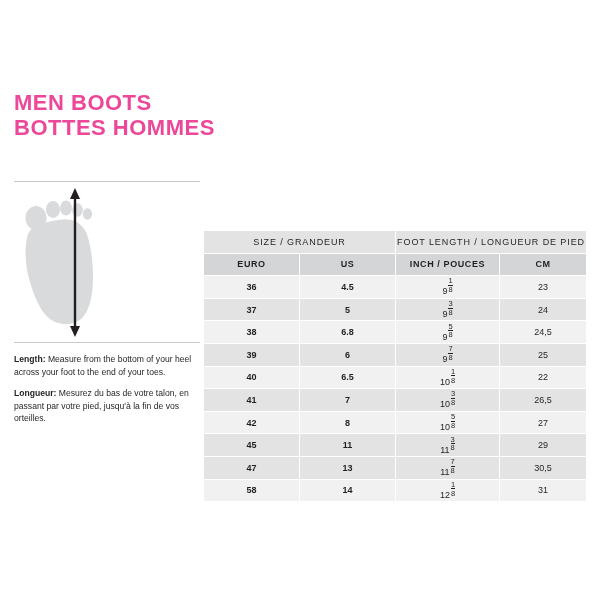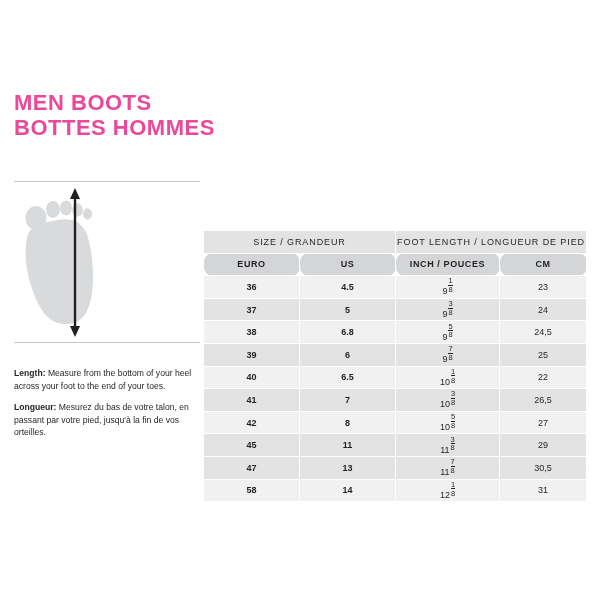--- a/index.html
+++ b/index.html
@@ -49,21 +49,21 @@
     border-top: 1px solid #c9cacc;
     border-bottom: 1px solid #c9cacc;
     box-sizing: border-box;
   }
   .foot-svg {
     position: absolute;
     left: 0;
     top: 0;
   }
   .notes {
-    margin-top: 24px;
+    margin-top: 10px;
     font-size: 8.6px;
     line-height: 12.5px;
     color: #231f20;
     width: 180px;
   }
   .notes p {
     margin: 0 0 9px 0;
   }
   .notes b {
     font-weight: bold;
@@ -99,21 +99,20 @@
     height: 26px;
     font-weight: normal;
   }
   .col-head td {
     background: #d4d5d7;
     font-weight: bold;
     font-size: 9px;
     letter-spacing: 0.6px;
     height: 22px;
     color: #231f20;
-    border-radius: 9px;
   }
   tr.row-odd td { background: #f1f1f2; }
   tr.row-even td { background: #e3e3e4; }
   td.c-euro, td.c-us { font-weight: bold; }
   td.c-inch, td.c-cm { font-weight: normal; }
   .frac {
     display: inline-block;
     font-size: 7.5px;
     line-height: 1;
     vertical-align: 0.30em;

